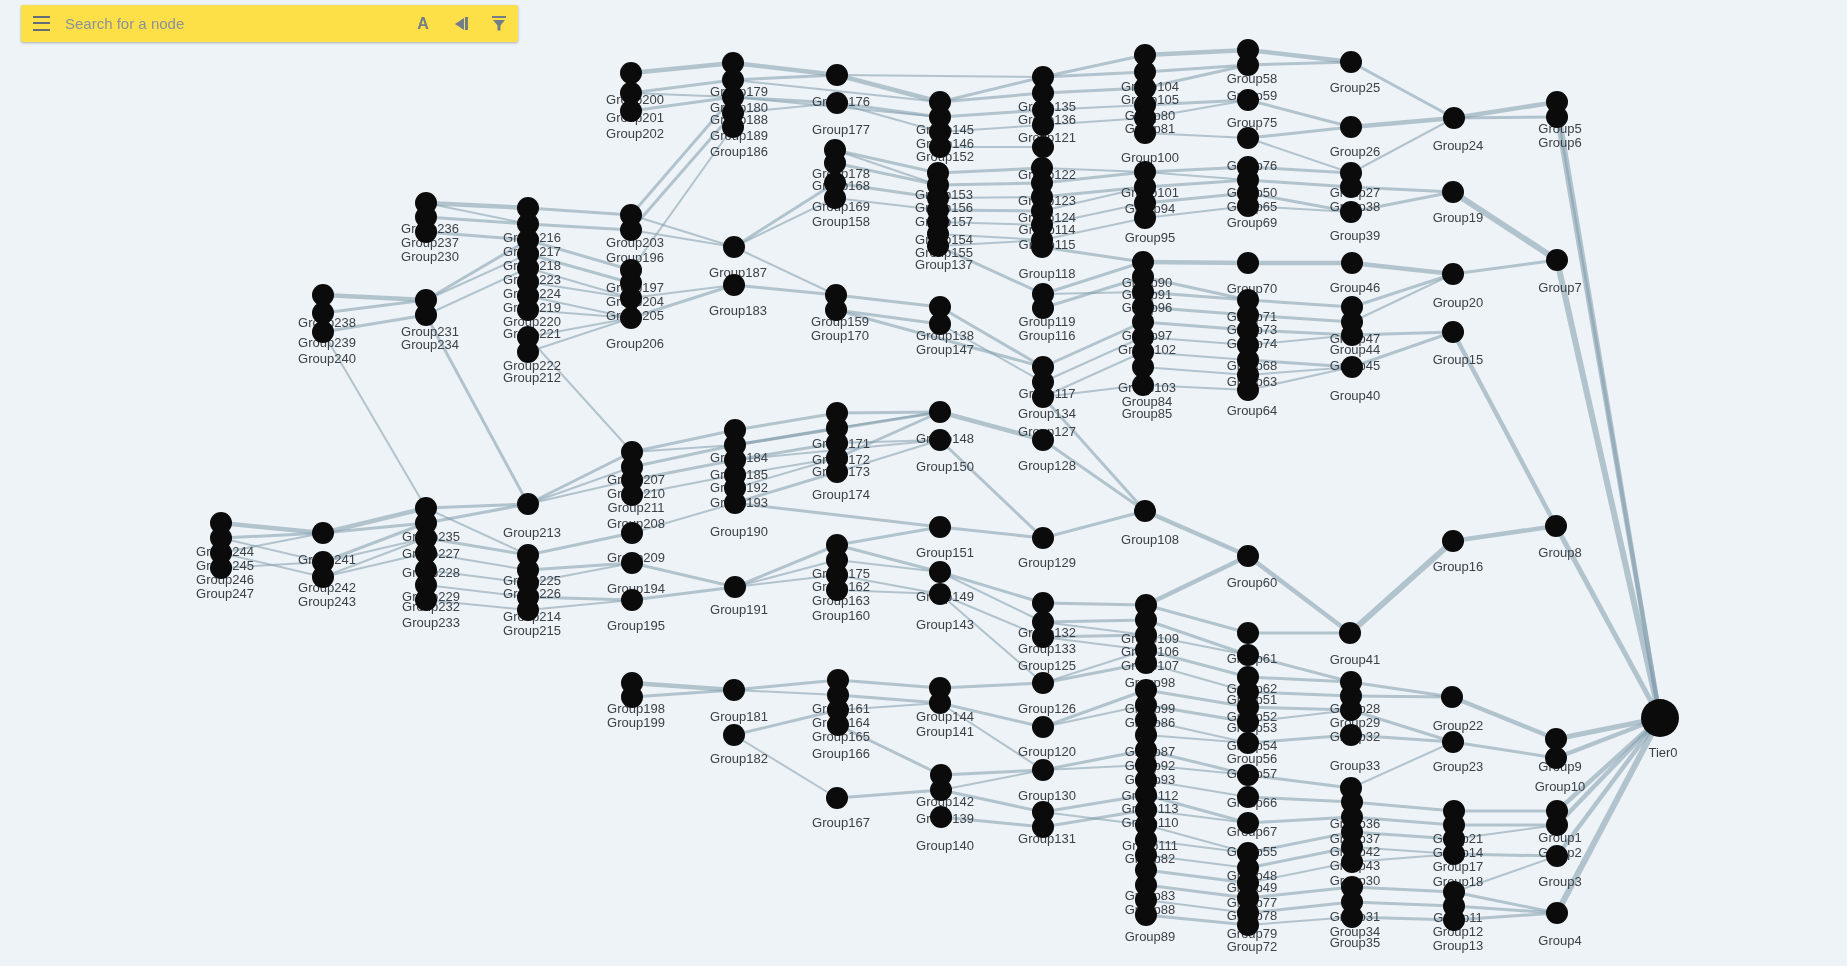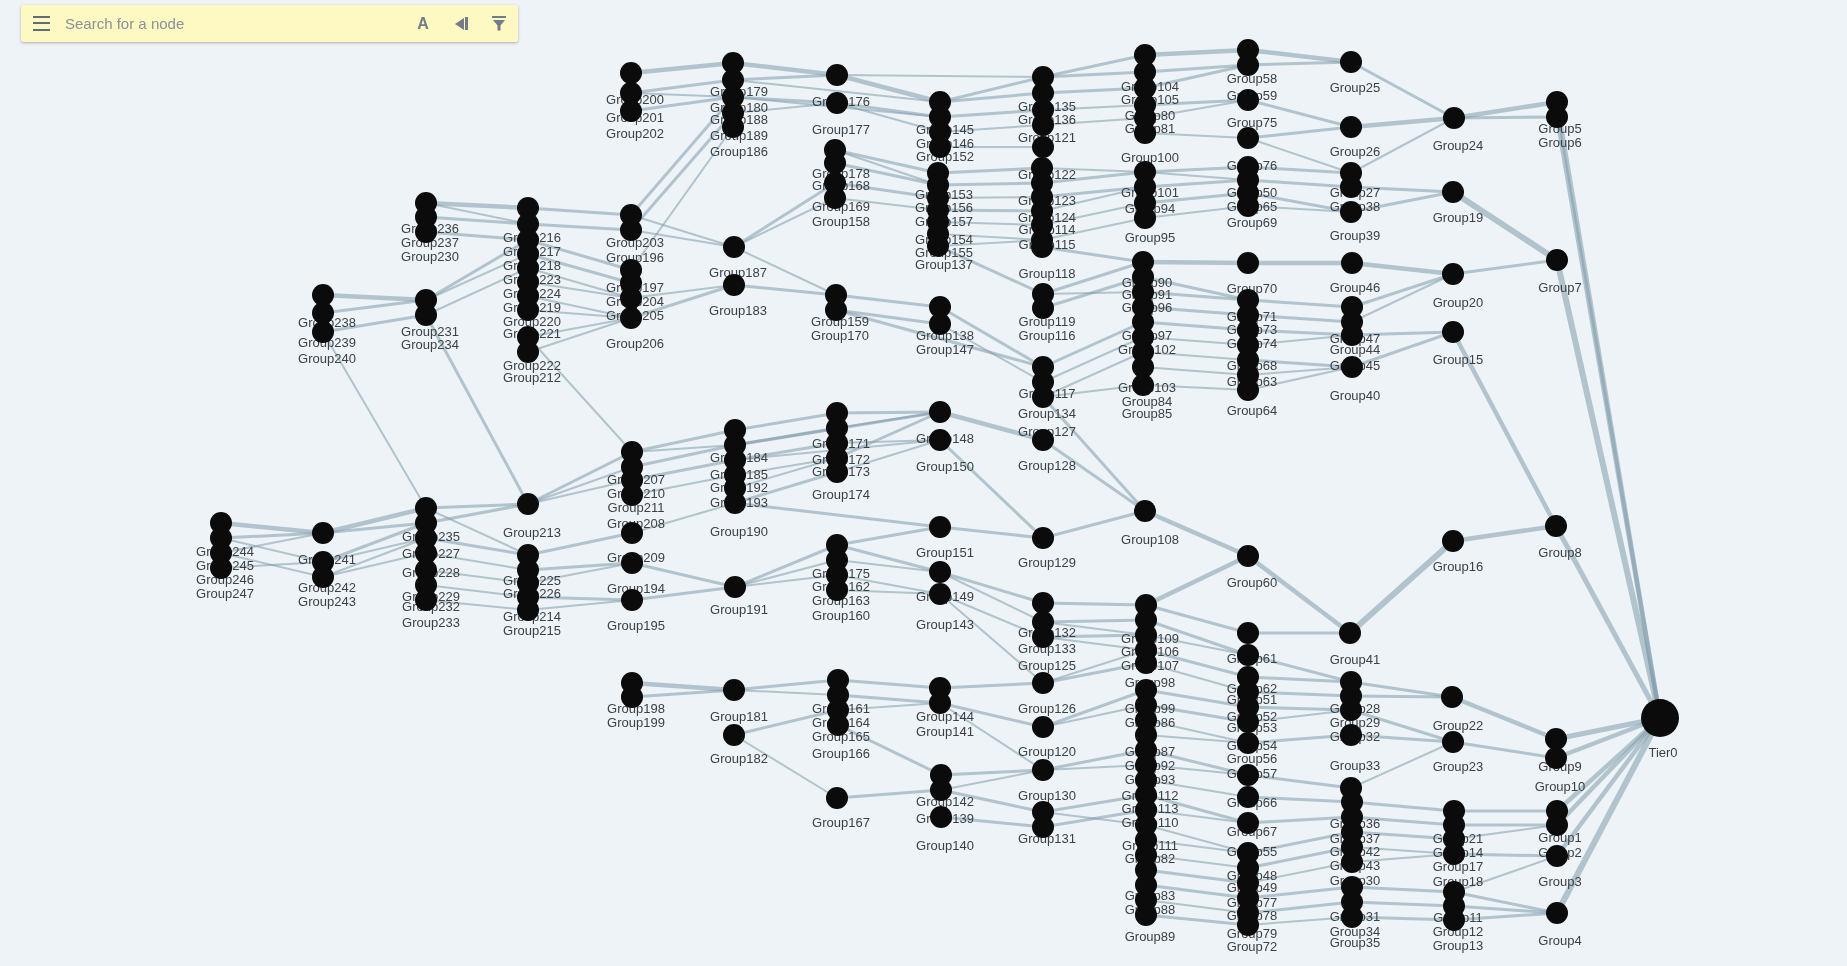--- a/index.html
+++ b/index.html
@@ -5,21 +5,21 @@
   html,body{margin:0;padding:0;}
   body{
     width:1847px;height:966px;overflow:hidden;position:relative;
     background:#eef3f7;
     font-family:"Liberation Sans","DejaVu Sans",sans-serif;
   }
   #graph-wrap{position:absolute;inset:0;}
   #graph-svg{position:absolute;left:0;top:0;}
   .searchbar{
     position:absolute;left:21px;top:5px;width:497px;height:37px;
-    background:#fef9c3;border-radius:2px;
+    background:#fde047;border-radius:2px;
     box-shadow:0 1px 3px rgba(60,64,67,.25),0 1px 2px rgba(60,64,67,.15);
     display:flex;align-items:center;z-index:10;
   }
   .menu-btn{width:40px;height:100%;display:flex;align-items:center;justify-content:center;cursor:pointer;flex:0 0 auto;}
   .menu-glyph{width:17px;height:11px;border-top:2px solid #646d77;border-bottom:2px solid #646d77;position:relative;}
   .menu-glyph::after{content:"";position:absolute;left:0;right:0;top:3.5px;height:2px;background:#646d77;}
   .search-input{
     flex:1 1 auto;border:none;outline:none;background:transparent;
     font-size:15px;color:#3c4147;padding:0 4px;min-width:0;
     font-family:"Liberation Sans","DejaVu Sans",sans-serif;

